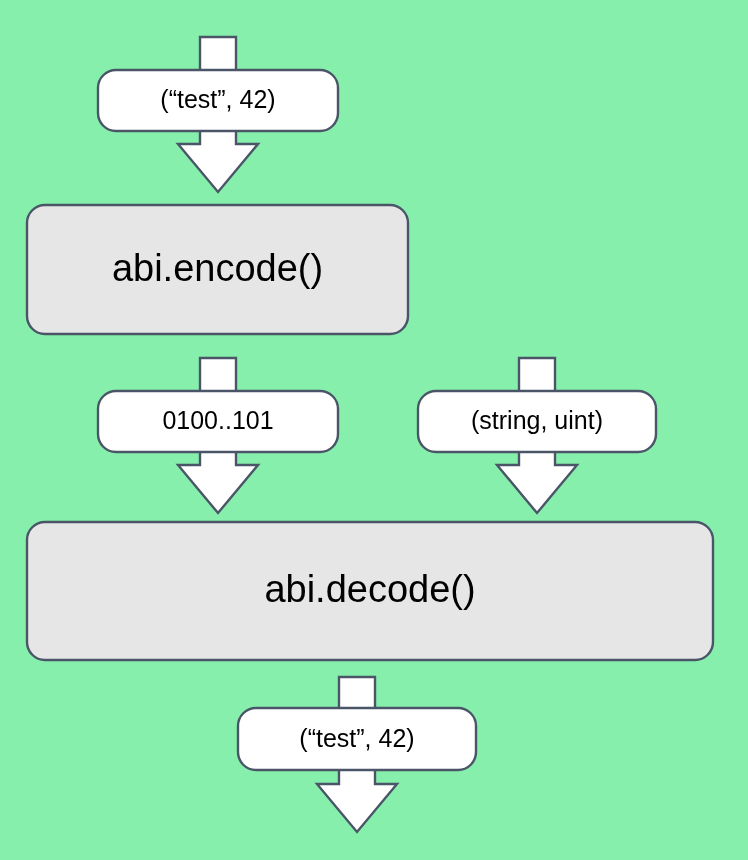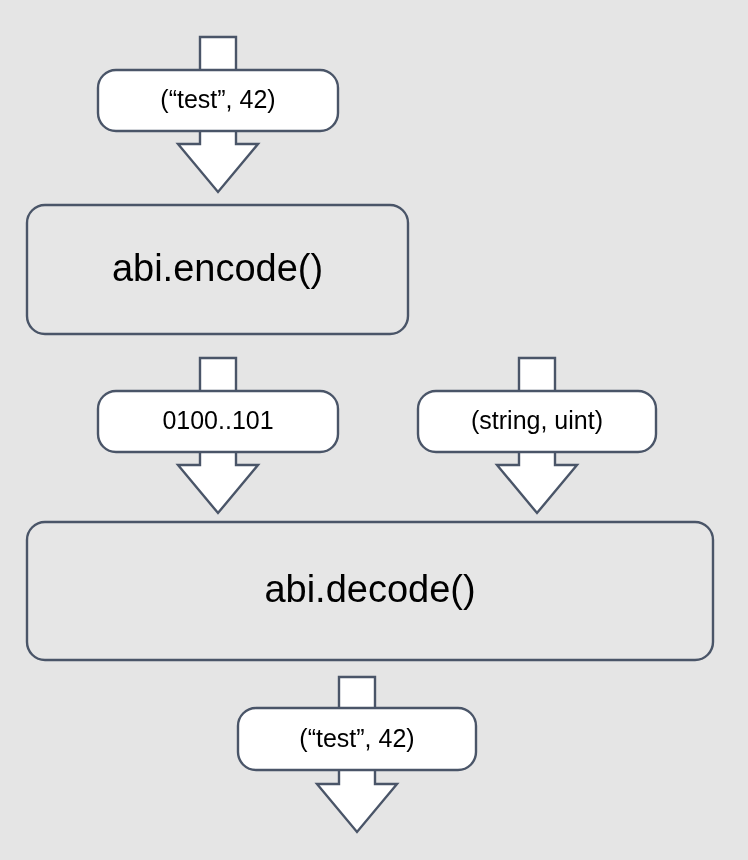--- a/index.html
+++ b/index.html
@@ -49,21 +49,21 @@
   .label-small {
     font-size: 25px;
   }
   .label-large {
     font-size: 38px;
   }
 </style>
 </head>
 <body>
 
-<div id="diagram-root" style="background: #e5e5e5;">
+<div id="diagram-root" style="background: #86efac;">
   <svg class="diagram-canvas" viewBox="0 0 748 860" xmlns="http://www.w3.org/2000/svg">
 
     <g>
       <path class="block-arrow" d="M 200 72 L 200 37 L 236 37 L 236 72" style="stroke: rgb(74, 85, 104); fill: rgb(255, 255, 255);"></path>
       <path class="block-arrow" d="M 200 129 L 200 144 L 178 144 L 218 192 L 258 144 L 236 144 L 236 129" style="stroke: rgb(74, 85, 104); fill: rgb(255, 255, 255);"></path>
       <path class="block-arrow" d="M 200 393 L 200 358 L 236 358 L 236 393" style="stroke: rgb(74, 85, 104); fill: rgb(255, 255, 255);"></path>
       <path class="block-arrow" d="M 200 450 L 200 465 L 178 465 L 218 513 L 258 465 L 236 465 L 236 450" style="stroke: rgb(74, 85, 104); fill: rgb(255, 255, 255);"></path>
       <path class="block-arrow" d="M 519 393 L 519 358 L 555 358 L 555 393" style="stroke: rgb(74, 85, 104); fill: rgb(255, 255, 255);"></path>
       <path class="block-arrow" d="M 519 450 L 519 465 L 497 465 L 537 513 L 577 465 L 555 465 L 555 450" style="stroke: rgb(74, 85, 104); fill: rgb(255, 255, 255);"></path>
       <path class="block-arrow" d="M 339 710 L 339 677 L 375 677 L 375 710" style="stroke: rgb(74, 85, 104); fill: rgb(255, 255, 255);"></path>

